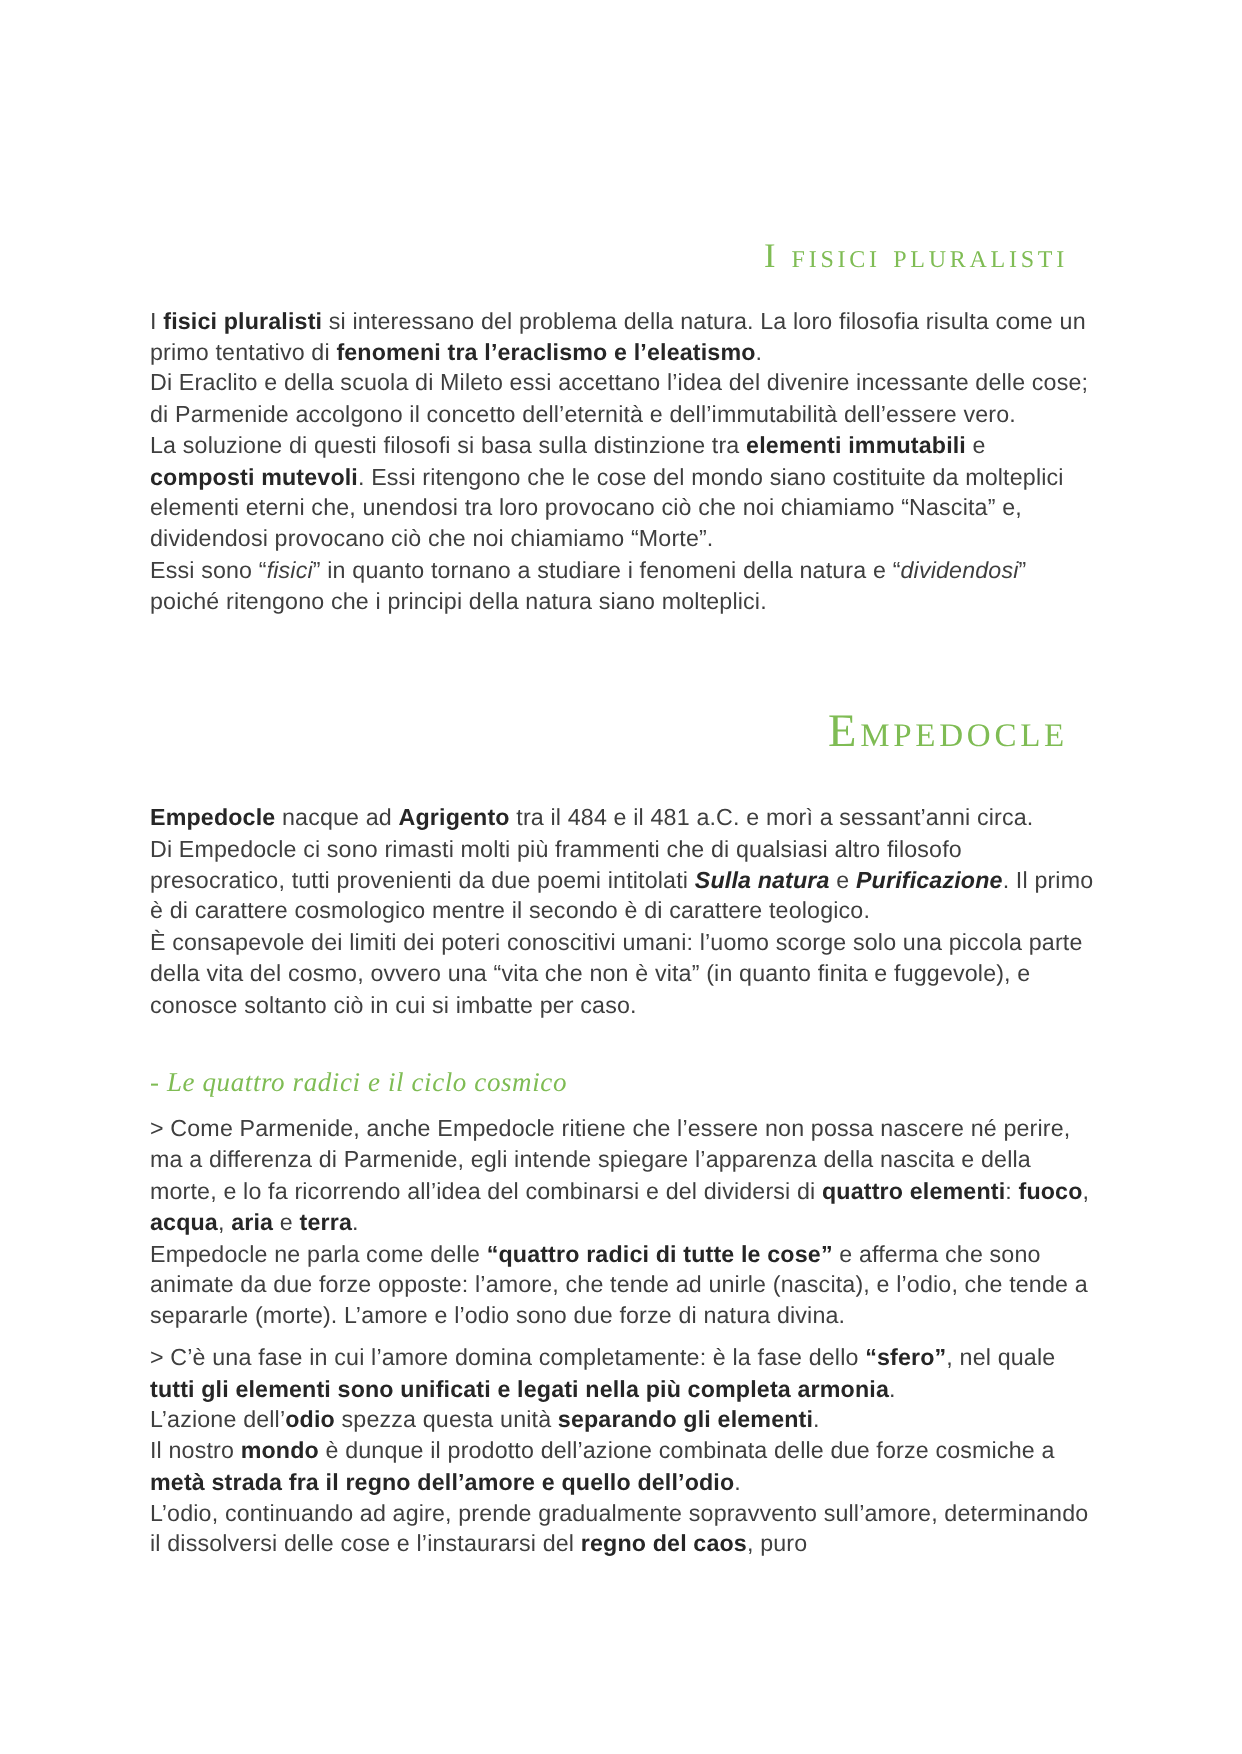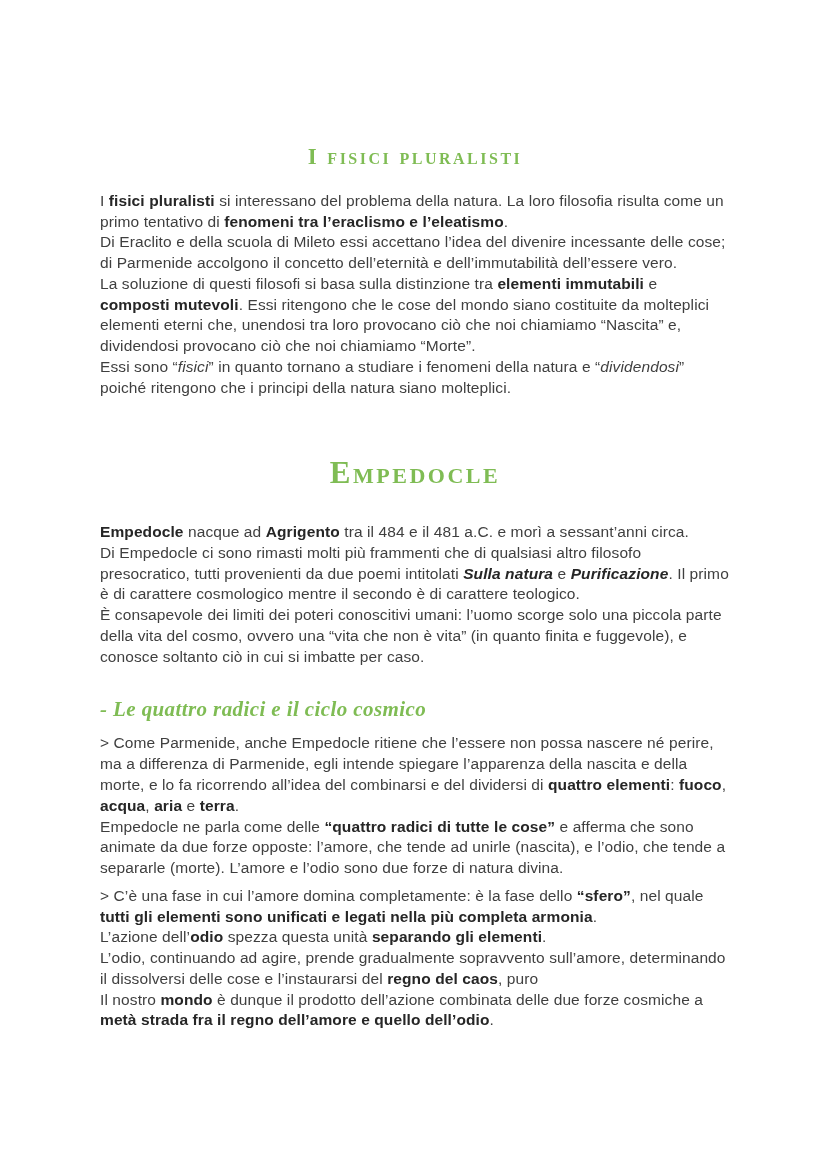--- a/index.html
+++ b/index.html
@@ -19,25 +19,25 @@
     font-family:"Liberation Sans", sans-serif;
     font-size:15.5px;
     line-height:1.34;
     color:var(--body);
     letter-spacing:0.1px;
     overflow:hidden;
   }
   .sc-title{
     font-family:"Liberation Serif", serif;
     font-variant:small-caps;
-    font-weight:700;
+    font-weight:400;
     color:var(--accent);
-    text-align:center;
+    text-align:right;
     letter-spacing:2.5px;
-    margin:4px;
+    margin:18px;
   }
   h1.sc-title{
     font-size:23px;
     margin-bottom:18px;
   }
   h2.sc-title{
     font-size:31px;
     margin-top:54px;
     margin-bottom:28px;
   }
@@ -48,23 +48,23 @@
     font-weight:700;
     color:var(--bold);
   }
   .para-group .i{
     font-style:italic;
     text-align:center;
   }
   .subheading{
     font-family:"Liberation Serif", serif;
     font-style:italic;
-    font-weight:700;
+    font-weight:400;
     color:var(--accent);
-    font-size:21px;
+    font-size:18px;
     letter-spacing:0.4px;
     margin:28px 0 10px 0;
   }
   .gap-top{
     margin-top:7px;
   }
 </style>
 </head>
 <body>
 
@@ -90,17 +90,17 @@
   <h3 class="subheading">- Le quattro radici e il ciclo cosmico</h3>
 
   <div class="para-group">
       <p><span>&gt; Come Parmenide, anche Empedocle ritiene che l’essere non possa nascere né perire, ma a differenza di Parmenide, egli intende spiegare l’apparenza della nascita e della morte, e lo fa ricorrendo all’idea del combinarsi e del dividersi di </span><span class="b">quattro elementi</span><span>: </span><span class="b">fuoco</span><span>, </span><span class="b">acqua</span><span>, </span><span class="b">aria</span><span> e </span><span class="b">terra</span><span>.</span></p>
       <p><span>Empedocle ne parla come delle </span><span class="b">“quattro radici di tutte le cose”</span><span> e afferma che sono animate da due forze opposte: l’amore, che tende ad unirle (nascita), e l’odio, che tende a separarle (morte). L’amore e l’odio sono due forze di natura divina.</span></p>
     </div>
 
   <div class="para-group gap-top">
       <p><span>&gt; C’è una fase in cui l’amore domina completamente: è la fase dello </span><span class="b">“sfero”</span><span>,  nel quale </span><span class="b">tutti gli elementi sono unificati e legati nella più completa armonia</span><span>.</span></p>
       <p><span>L’azione dell’</span><span class="b">odio</span><span> spezza questa unità </span><span class="b">separando gli elementi</span><span>.</span></p>
+      <p><span>Il nostro </span><span class="b">mondo</span><span> è dunque il prodotto dell’azione combinata delle due forze cosmiche a </span><span class="b">metà strada fra il regno dell’amore e quello dell’odio</span><span>.</span></p>
       <p><span>L’odio, continuando ad agire, prende gradualmente sopravvento sull’amore, determinando il dissolversi delle cose e l’instaurarsi del </span><span class="b">regno del caos</span><span>, puro</span></p>
-      <p><span>Il nostro </span><span class="b">mondo</span><span> è dunque il prodotto dell’azione combinata delle due forze cosmiche a </span><span class="b">metà strada fra il regno dell’amore e quello dell’odio</span><span>.</span></p>
     </div>
 
 </div>
 
 </body></html>

